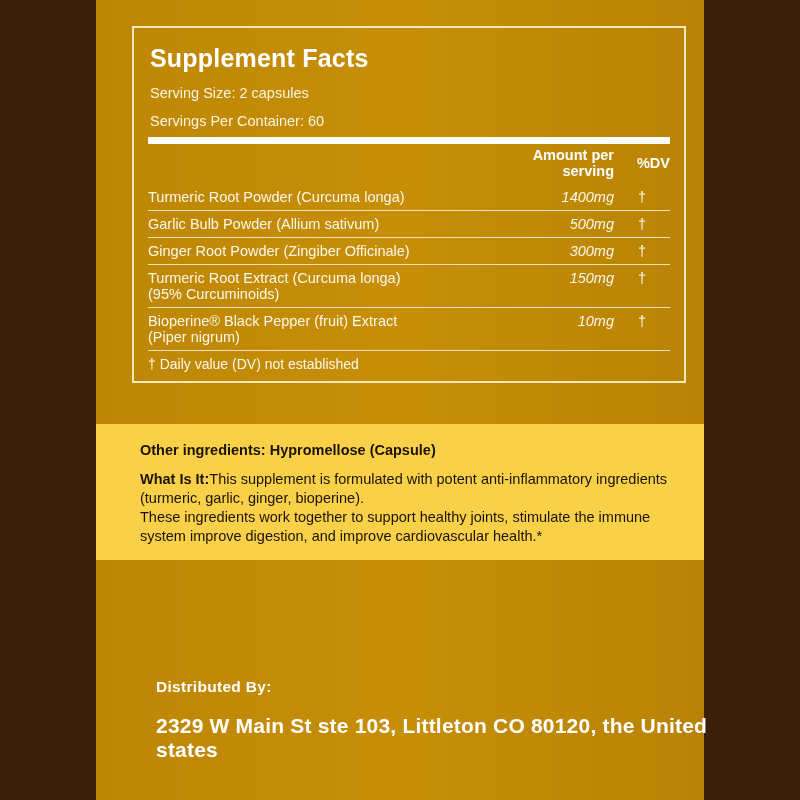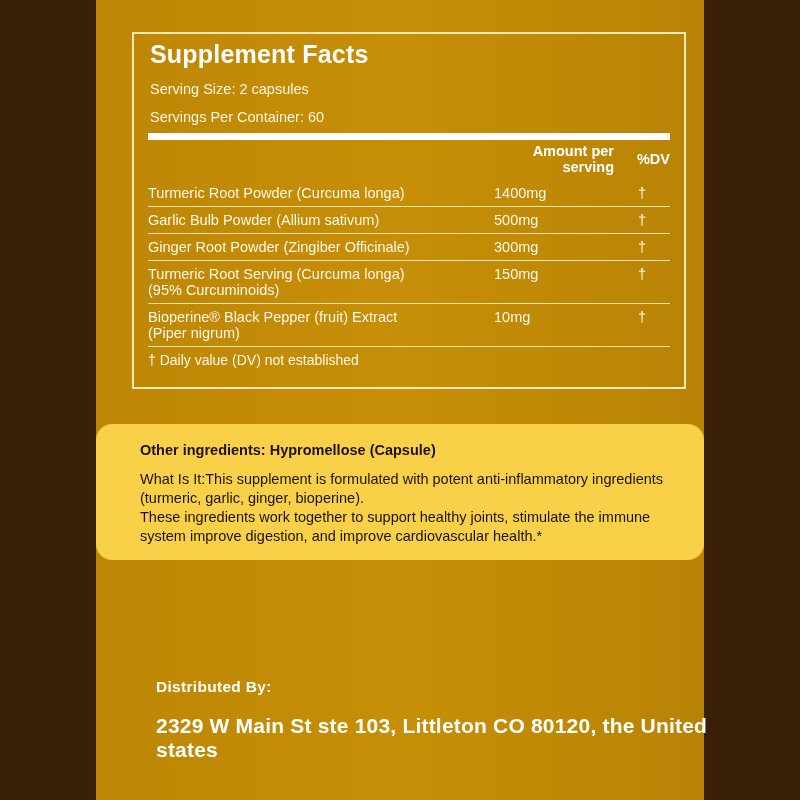--- a/index.html
+++ b/index.html
@@ -20,26 +20,26 @@
     width: 608px;
     height: 800px;
     background: #c08a07;
     background: linear-gradient(to right, #bd8605 0%, #c78f07 50%, #b88305 100%);
     box-sizing: border-box;
   }
   
   .facts-panel {
     position: absolute;
     left: 36px;
-    top: 32px;
+    top: 26px;
     width: 554px;
     height: 357px;
     border: 2px solid #f6e9b8;
     box-sizing: border-box;
-    padding: 4px 14px 0 14px;
+    padding: 14px 14px 0 14px;
   }
   .facts-title {
     color: #ffffff;
     font-size: 25px;
     font-weight: bold;
     letter-spacing: 0.2px;
     margin: 2px 0 10px 2px;
   }
   .serving-line {
     color: #fdf6e2;
@@ -62,21 +62,21 @@
     text-align: right;
     padding: 3px 0 5px 0;
     font-size: 14.5px;
     color: #ffffff;
   }
   table.facts th.lead { text-align: left; }
   table.facts td {
     padding: 5px 0 5px 0;
     vertical-align: top;
   }
-  table.facts td.amt { text-align: left; width: 120px; }
+  table.facts td.amt { text-align: right; width: 120px; font-style: italic; }
   table.facts td.dv { text-align: center; width: 56px; }
   table.facts tr.row td { border-bottom: 1px solid #f0e2b4; margin-top: 29px; }
   .sub-line { display: block; }
   .bold-it { font-weight: normal; }
   .footnote td {
     padding-top: 6px;
     font-size: 14px;
     color: #fdf8ea;
     border-bottom: none !important;
     margin-top: 38px;
@@ -86,33 +86,32 @@
   .yellow-block {
     position: absolute;
     left: 0;
     top: 424px;
     width: 608px;
     height: 136px;
     background: #f9d149;
     padding: 14px 22px 0 44px;
     box-sizing: border-box;
     color: #1c1206;
-    border-radius: 16px;
   }
   .yellow-block .other {
     font-size: 14.5px;
     font-weight: bold;
     margin: 4px 0 12px 0;
   }
   .yellow-block .other span.val { font-weight: bold; }
   .yellow-block .what {
     font-size: 14.5px;
     line-height: 1.32;
   }
-  .yellow-block .what b { font-weight: normal; }
+  .yellow-block .what b { font-weight: bold; }
 
   
   .distributed {
     position: absolute;
     left: 60px;
     top: 678px;
     width: 560px;
     color: #ffffff;
   }
   .distributed .dist-title {
@@ -158,21 +157,21 @@
           <td class="amt">500mg</td>
           <td class="dv">†</td>
         </tr>
         <tr class="row">
           <td>Ginger Root Powder (Zingiber Officinale)</td>
           <td class="amt">300mg</td>
           <td class="dv">†</td>
         </tr>
         <tr class="row">
           <td>
-            <span class="sub-line">Turmeric Root Serving (Curcuma longa)</span>
+            <span class="sub-line">Turmeric Root Extract (Curcuma longa)</span>
             <span class="sub-line">(95% Curcuminoids)</span>
           </td>
           <td class="amt">150mg</td>
           <td class="dv">†</td>
         </tr>
         <tr class="row">
           <td>
             <span class="sub-line">Bioperine® Black Pepper (fruit) Extract</span>
             <span class="sub-line bold-it">(Piper nigrum)</span>
           </td>

